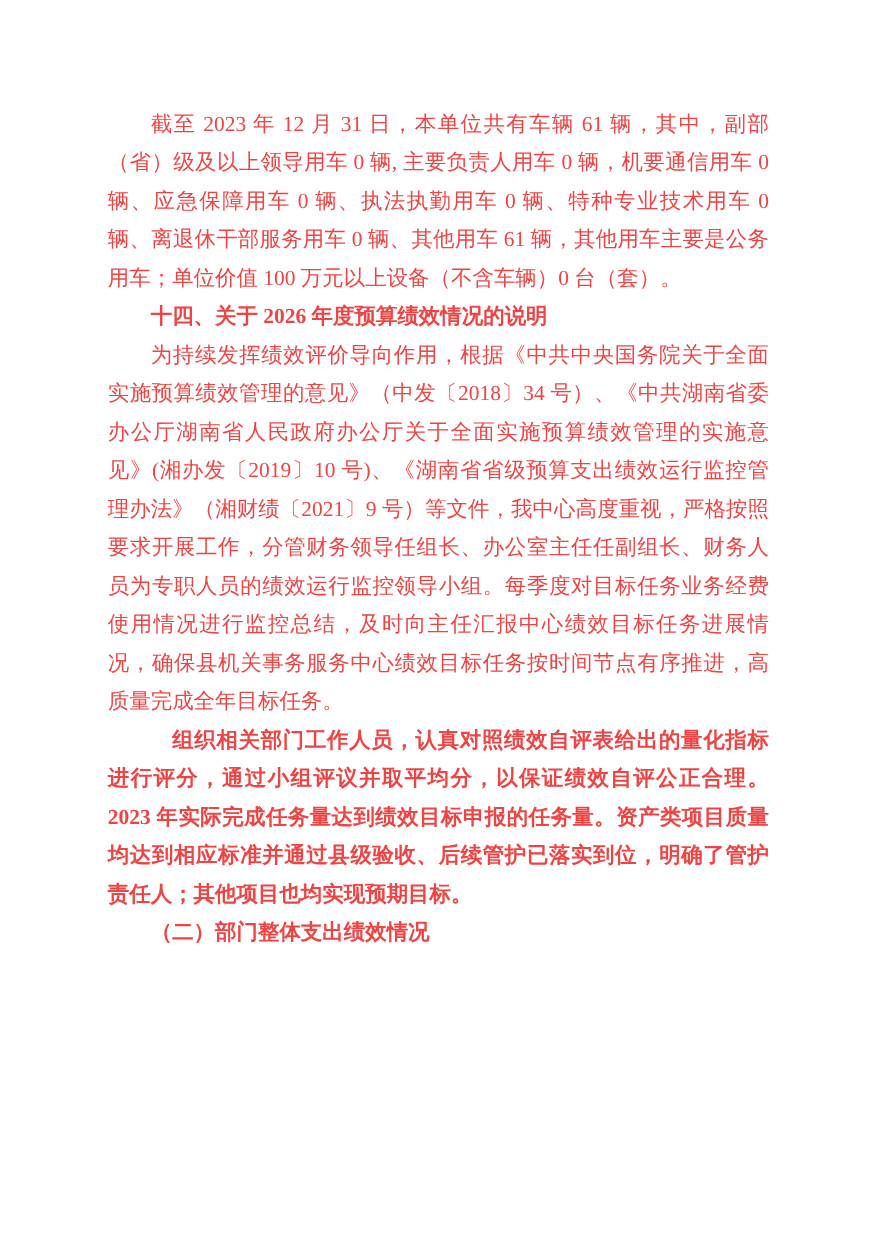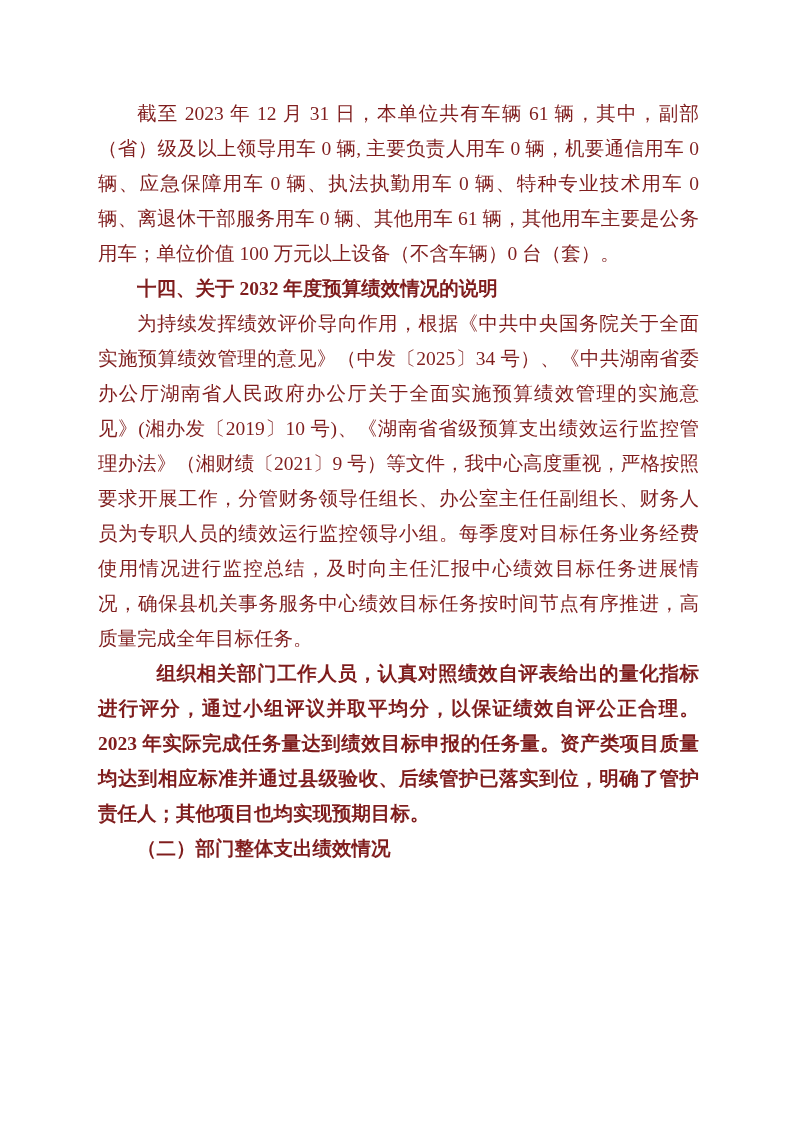--- a/index.html
+++ b/index.html
@@ -17,21 +17,21 @@
     box-sizing: border-box;
   }
   .content {
     position: absolute;
     top: 96px;
     left: 98px;
     right: 94px;
     font-family: "Liberation Serif", "DejaVu Serif", serif;
     font-size: 19.5px;
     line-height: 35px;
-    color: #7f1d1d;
+    color: #ef4444;
     text-align: justify;
   }
   p.block {
     margin: 0;
     padding: 0;
     text-indent: 2em;
   }
   p.block.indent3 {
     text-indent: 3em;
     font-weight: bold;
@@ -39,18 +39,18 @@
   p.heading {
     font-weight: bold;
   }
 </style>
 </head>
 <body>
 
 <div class="page">
   <div class="content">
     <p class="block">截至 2023 年 12 月 31 日，本单位共有车辆 61 辆，其中，副部（省）级及以上领导用车 0 辆, 主要负责人用车 0 辆，机要通信用车 0 辆、应急保障用车 0 辆、执法执勤用车 0 辆、特种专业技术用车 0 辆、离退休干部服务用车 0 辆、其他用车 61 辆，其他用车主要是公务用车；单位价值 100 万元以上设备（不含车辆）0 台（套）。</p>
-    <p class="block heading">十四、关于 2032 年度预算绩效情况的说明</p>
-    <p class="block">为持续发挥绩效评价导向作用，根据《中共中央国务院关于全面实施预算绩效管理的意见》（中发〔2025〕34 号）、《中共湖南省委办公厅湖南省人民政府办公厅关于全面实施预算绩效管理的实施意见》(湘办发〔2019〕10 号)、《湖南省省级预算支出绩效运行监控管理办法》（湘财绩〔2021〕9 号）等文件，我中心高度重视，严格按照要求开展工作，分管财务领导任组长、办公室主任任副组长、财务人员为专职人员的绩效运行监控领导小组。每季度对目标任务业务经费使用情况进行监控总结，及时向主任汇报中心绩效目标任务进展情况，确保县机关事务服务中心绩效目标任务按时间节点有序推进，高质量完成全年目标任务。</p>
+    <p class="block heading">十四、关于 2026 年度预算绩效情况的说明</p>
+    <p class="block">为持续发挥绩效评价导向作用，根据《中共中央国务院关于全面实施预算绩效管理的意见》（中发〔2018〕34 号）、《中共湖南省委办公厅湖南省人民政府办公厅关于全面实施预算绩效管理的实施意见》(湘办发〔2019〕10 号)、《湖南省省级预算支出绩效运行监控管理办法》（湘财绩〔2021〕9 号）等文件，我中心高度重视，严格按照要求开展工作，分管财务领导任组长、办公室主任任副组长、财务人员为专职人员的绩效运行监控领导小组。每季度对目标任务业务经费使用情况进行监控总结，及时向主任汇报中心绩效目标任务进展情况，确保县机关事务服务中心绩效目标任务按时间节点有序推进，高质量完成全年目标任务。</p>
     <p class="block indent3">组织相关部门工作人员，认真对照绩效自评表给出的量化指标进行评分，通过小组评议并取平均分，以保证绩效自评公正合理。2023 年实际完成任务量达到绩效目标申报的任务量。资产类项目质量均达到相应标准并通过县级验收、后续管护已落实到位，明确了管护责任人；其他项目也均实现预期目标。</p>
     <p class="block heading">（二）部门整体支出绩效情况</p>
   </div>
 </div>
 
 </body></html>

